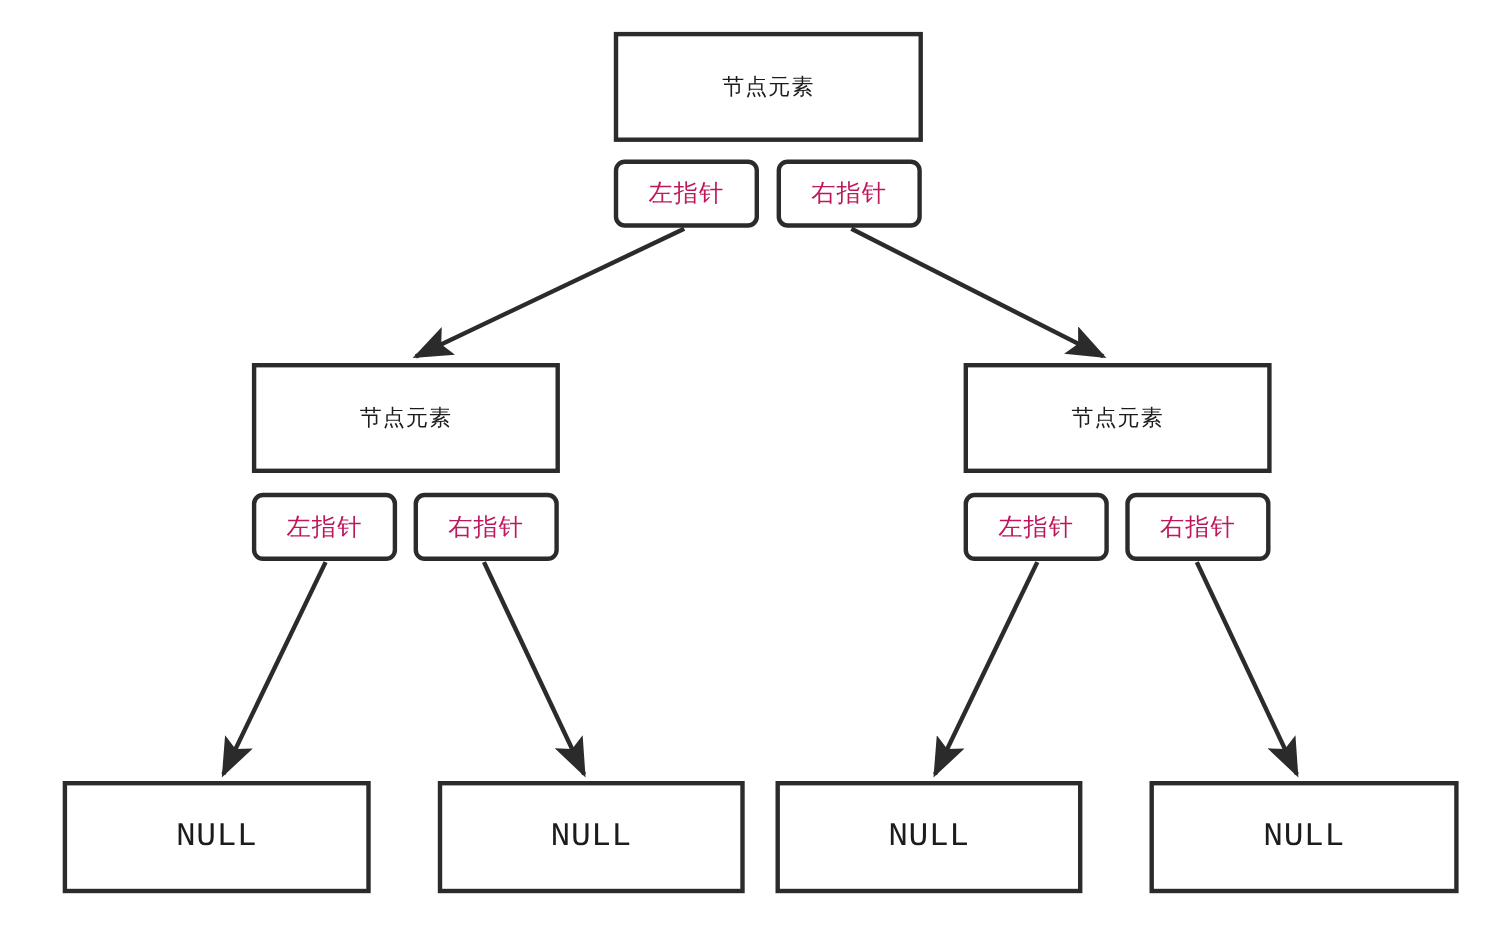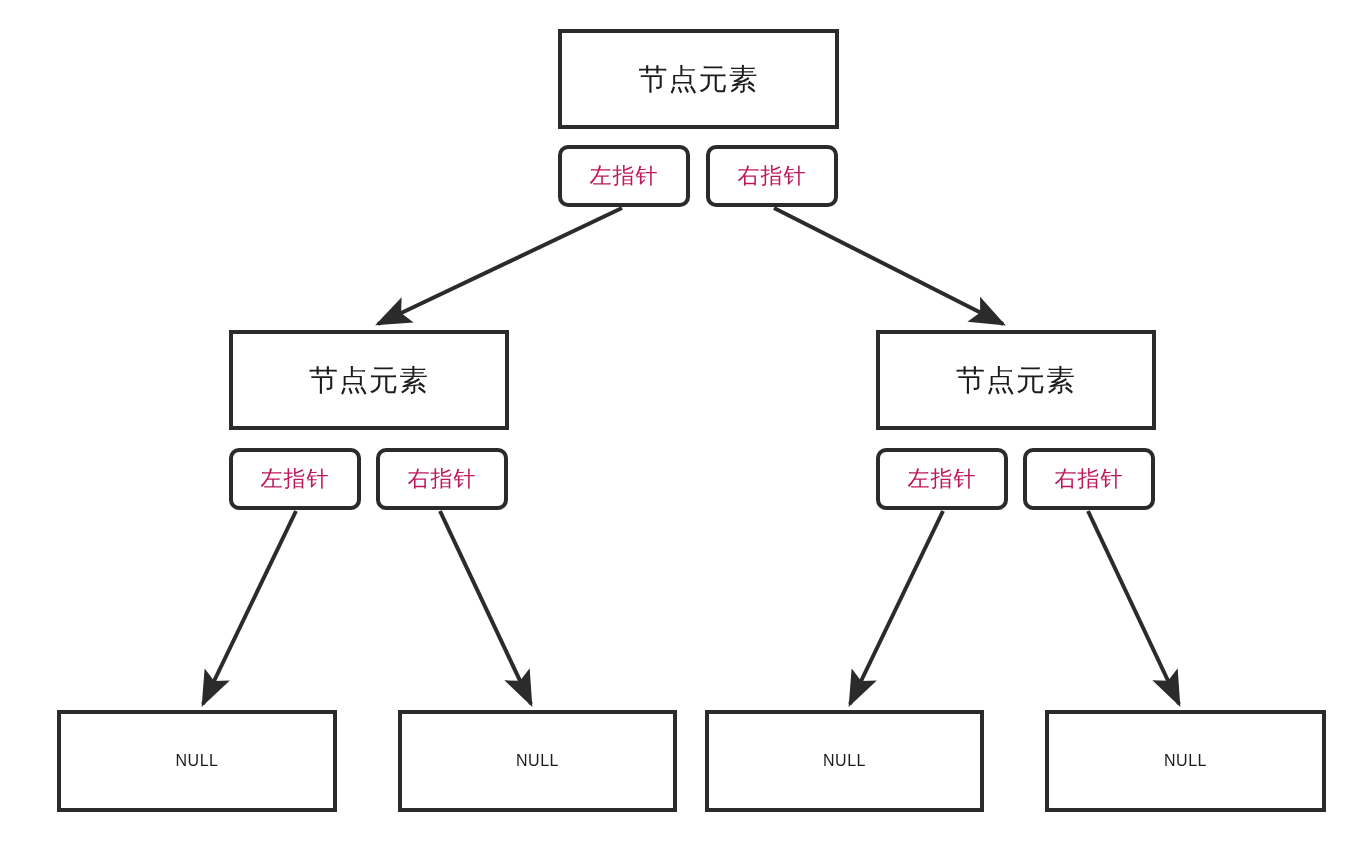--- a/index.html
+++ b/index.html
@@ -34,21 +34,21 @@
     box-sizing: border-box;
     border: 4px solid #2b2b2b;
     background: #ffffff;
     display: flex;
     align-items: center;
     justify-content: center;
     border-radius: 0;
   }
   .element-box .label {
     font-family: "Liberation Sans", sans-serif;
-    font-size: 29px;
+    font-size: 20px;
     color: #1c1c1c;
     letter-spacing: 1px;
     line-height: 1;
     user-select: none;
   }
   
   .pointer-box {
     position: absolute;
     box-sizing: border-box;
     border: 4px solid #2b2b2b;
@@ -71,22 +71,22 @@
     position: absolute;
     box-sizing: border-box;
     border: 4px solid #2b2b2b;
     background: #ffffff;
     border-radius: 0;
     display: flex;
     align-items: center;
     justify-content: center;
   }
   .null-box .label {
-    font-family: Liberation Sans, sans-serif;
-    font-size: 16px;
+    font-family: Liberation Mono, monospace;
+    font-size: 30px;
     color: #1c1c1c;
     letter-spacing: 0.5px;
     line-height: 1;
     user-select: none;
   }
 </style>
 </head>
 <body>
 
 <div id="canvas">

